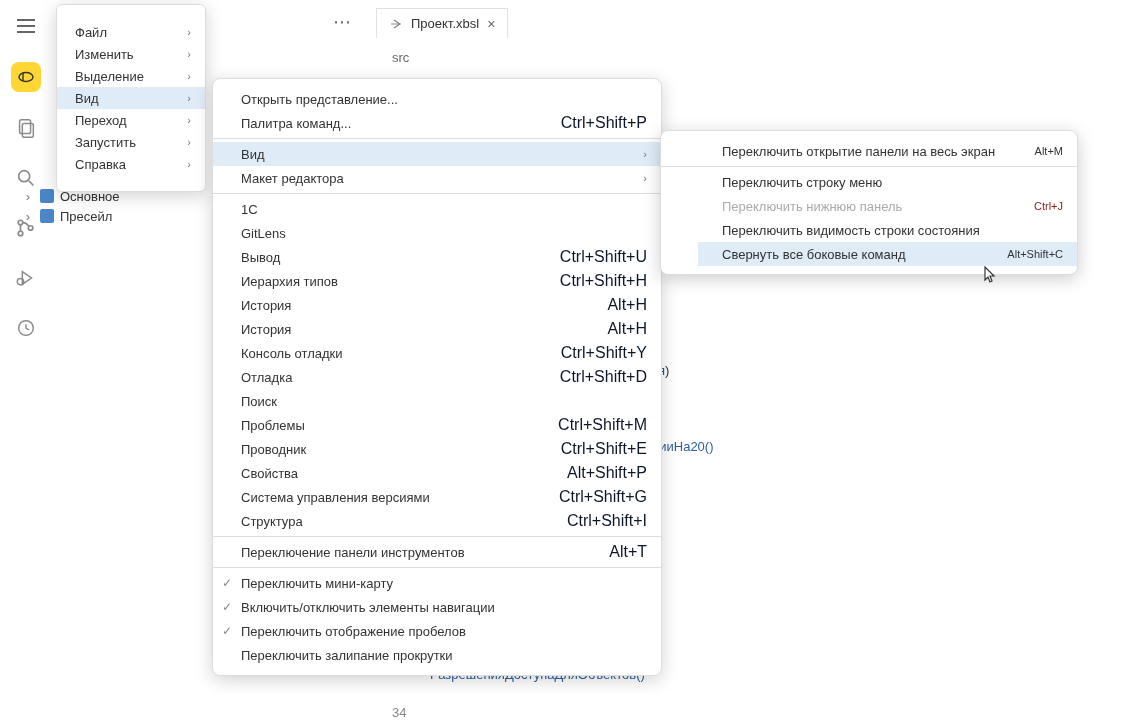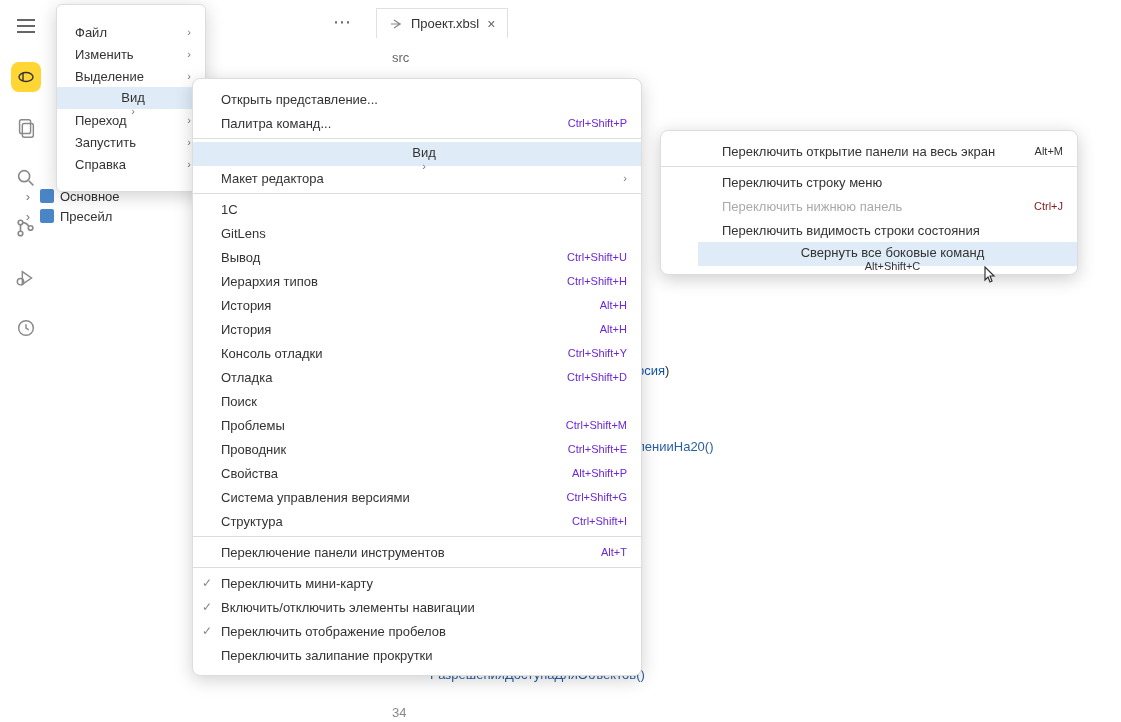--- a/index.html
+++ b/index.html
@@ -40,26 +40,26 @@
 .kw { color:#ad3a3a; }
 .str { color:#b02a2a; }
 .num, .const { color:#1155aa; }
 .fn { color:#2b5fa0; }
 .par { color:#2b5fa0; }
 
 
 .menu1 { position:absolute; left:56px; top:4px; width:150px; background:#fff; border:1px solid #ddd; border-radius:6px; box-shadow:0 4px 18px rgba(0,0,0,.18); padding:16px 0; z-index:20; }
 .menu-item { display:flex; justify-content:space-between; align-items:center; padding:3px 14px 3px 18px; cursor:pointer; height:22px; }
 .menu-item .arrow { color:#777; font-size:11px; }
-.menu-item.hot { background:#dfecf8;flex-direction:column; }
-
-
-.menu2 { position:absolute; left:192px; top:78px; width:450px; background:#fff; border:1px solid #ddd; border-radius:8px; box-shadow:0 4px 18px rgba(0,0,0,.18); padding:8px 0; z-index:25; }
+.menu-item.hot { background:#dfecf8; }
+
+
+.menu2 { position:absolute; left:212px; top:78px; width:450px; background:#fff; border:1px solid #ddd; border-radius:8px; box-shadow:0 4px 18px rgba(0,0,0,.18); padding:8px 0; z-index:25; }
 .menu2 .menu-item { padding:3px 14px 3px 28px; height:24px; }
-.menu2 .shortcut { color:#6d28d9; font-size:11px; }
+.menu2 .shortcut { color:#0f172a; font-size:16px; }
 .menu2 .sep { height:1px; background:#ddd; margin:3px 0; }
 .menu2 .check { position:absolute; left:9px; color:#888; font-size:12px; }
 .menu2 .row { position:relative; }
 
 
 .menu3 { position:absolute; left:660px; top:130px; width:418px; background:#fff; border:1px solid #ddd; border-radius:8px; box-shadow:0 4px 18px rgba(0,0,0,.2); padding:8px 0; z-index:30; }
 .menu3 .menu-item { padding:3px 14px 3px 24px; height:24px;margin-left:37px; }
 .menu3 .shortcut { color:#333; font-size:11px; }
 .menu3 .sep { height:1px; background:#ddd; margin:3px 0; }
 .menu3 .disabled { color:#aaa; }

